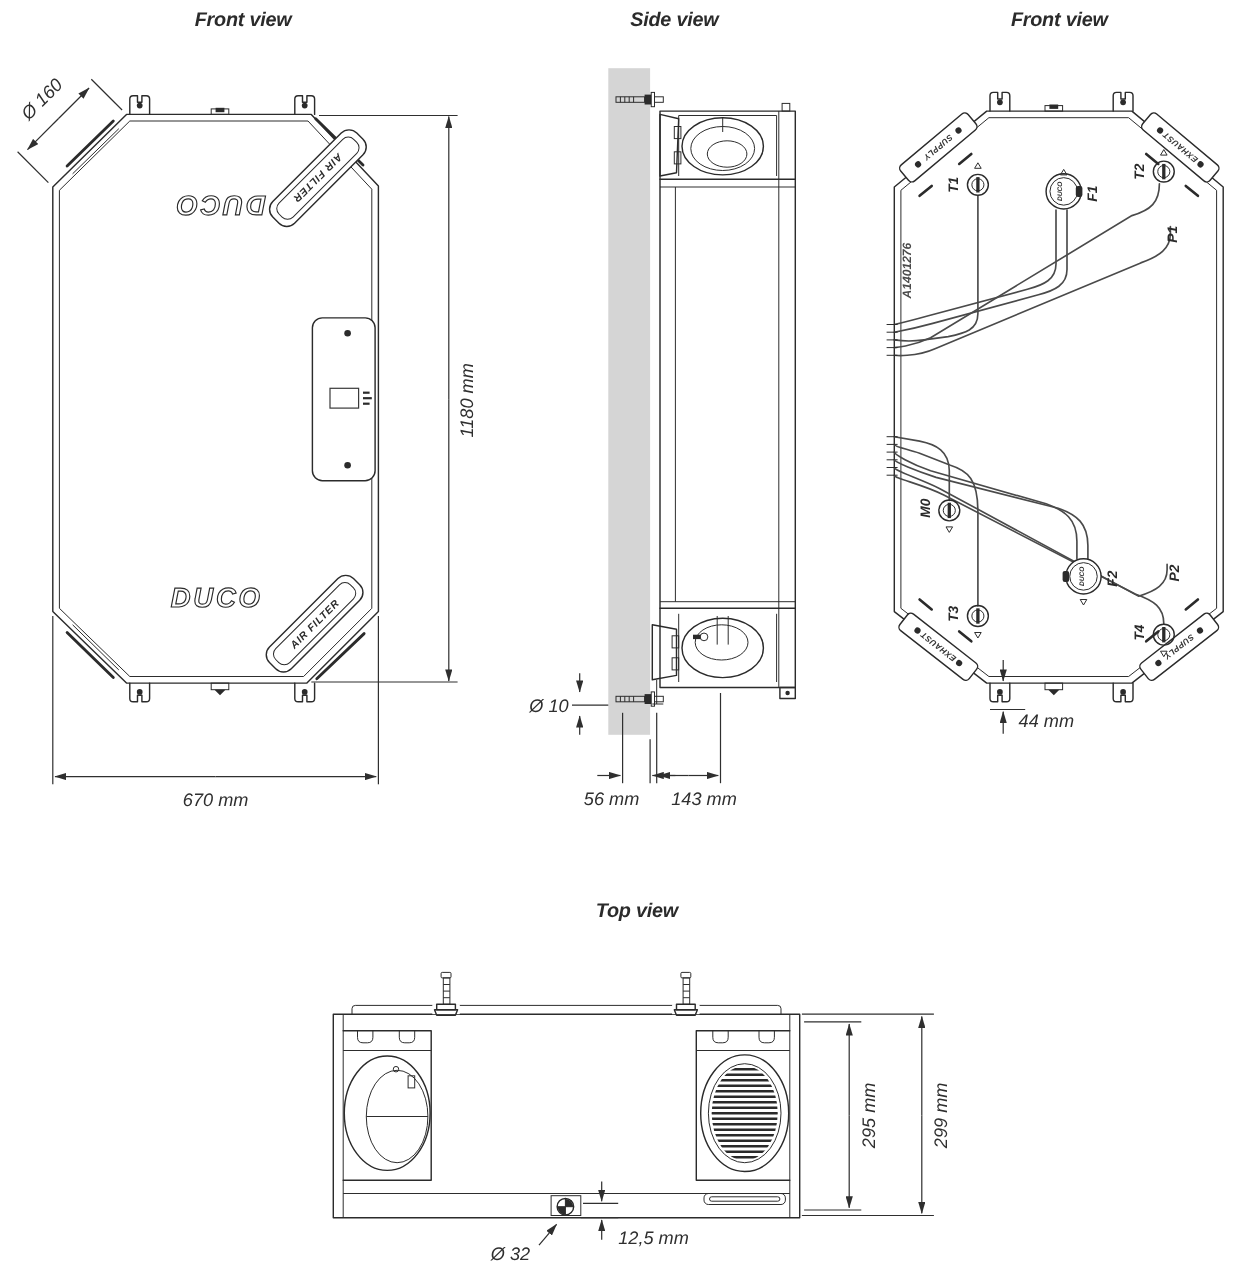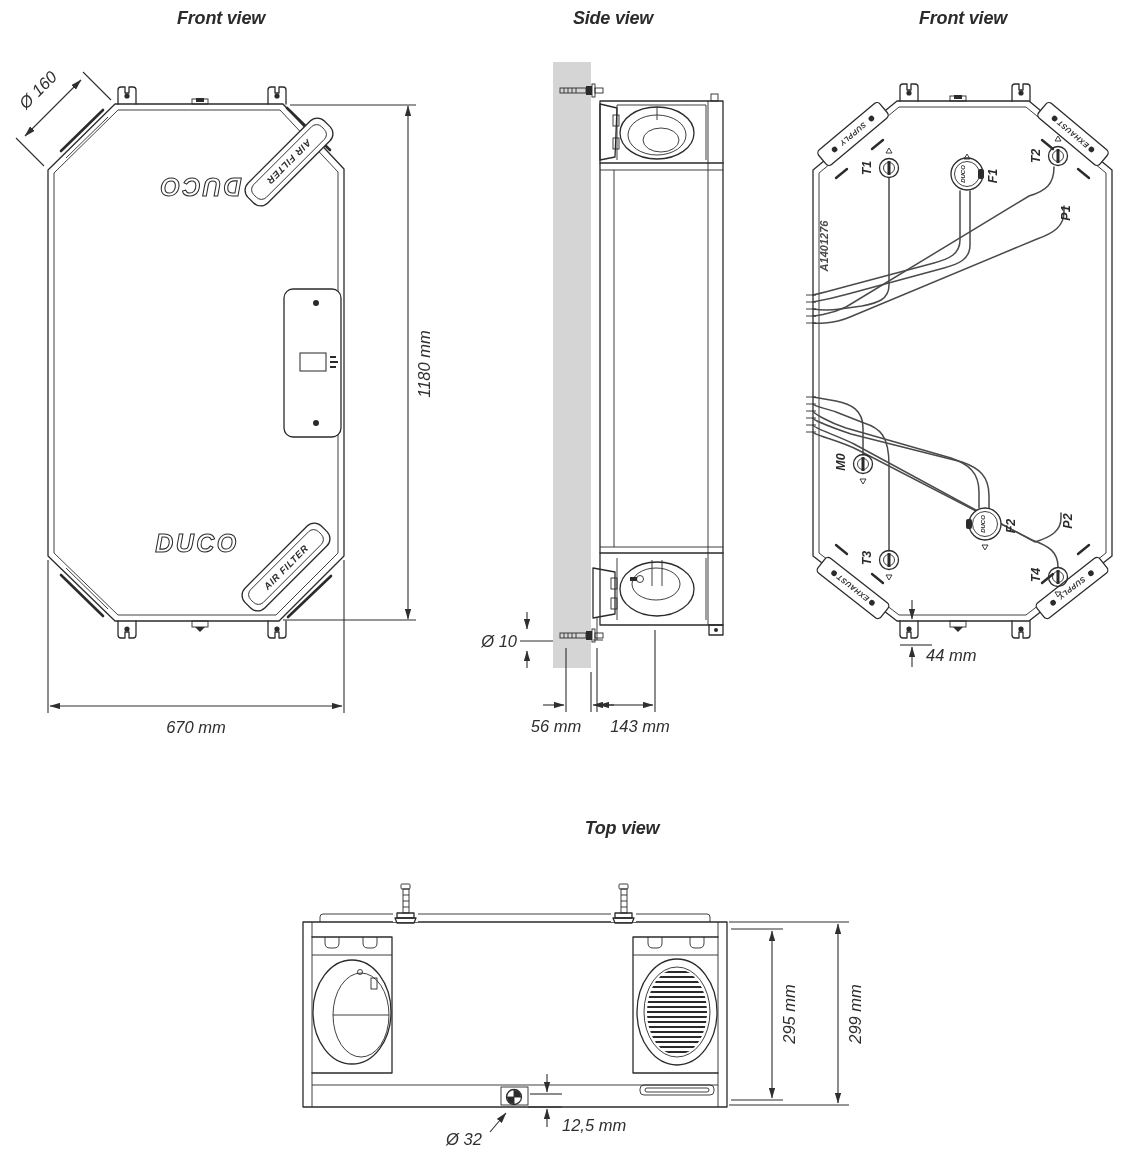--- a/index.html
+++ b/index.html
@@ -26,21 +26,21 @@
   .t-fan{font-family:"Liberation Sans",sans-serif;font-size:6px;font-weight:bold;fill:#2a2a2a;}
 </style>
 </head>
 <body>
 
 <div class="stage">
 
   <div class="view-title" style="left:121px;top:8px">Front view</div>
   <div class="view-title" style="left:513px;top:8px">Side view</div>
   <div class="view-title" style="left:863px;top:8px">Front view</div>
-  <div class="view-title" style="left:522px;top:818px">Top view</div>
+  <div class="view-title" style="left:479px;top:818px">Top view</div>
 
   <svg width="1140" height="1155" viewBox="0 0 1140 1155">
     <defs>
       <marker id="ah" viewBox="0 0 10 6" refX="9.5" refY="3" markerWidth="10" markerHeight="6" orient="auto">
         <path d="M0,0 L10,3 L0,6 Z" fill="#2f2f2f"></path>
       </marker>
       <clipPath id="grilleClip">
           <ellipse cx="677" cy="1012" rx="30" ry="43"></ellipse>
         </clipPath>
     </defs>

